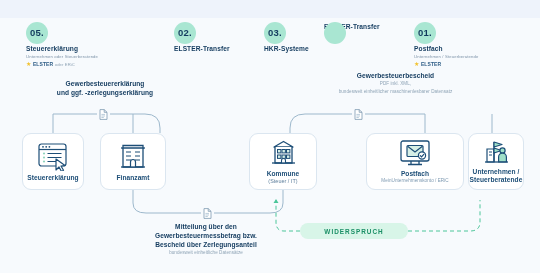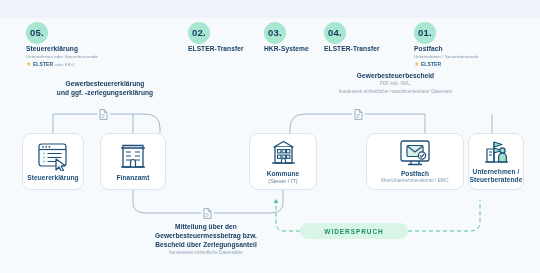--- a/index.html
+++ b/index.html
@@ -152,35 +152,34 @@
     <div class="step-num">05.</div>
     <div class="step-title">Steuererklärung</div>
     <div class="step-sub">Unternehmen oder Steuerberatende</div>
     <div class="badge">
       <span class="badge-star">★</span>
       <span class="badge-name">ELSTER</span>
       <span class="badge-extra">oder ERiC</span>
     </div>
   </div>
 
-  <div class="step" style="left:188px;">
+  <div class="step" style="left:174px;">
     <div class="step-dot"></div>
     <div class="step-num">02.</div>
     <div class="step-title">ELSTER-Transfer</div>
   </div>
 
   <div class="step" style="left:264px;">
     <div class="step-dot"></div>
     <div class="step-num">03.</div>
     <div class="step-title">HKR-Systeme</div>
   </div>
 
   <div class="step" style="left:324px;">
     <div class="step-dot"></div>
-    <div class="step-num">04.</div>
     <div class="step-title">ELSTER-Transfer</div>
   </div>
 
   <div class="step" style="left:414px;">
     <div class="step-dot"></div>
     <div class="step-num">01.</div>
     <div class="step-title">Postfach</div>
     <div class="step-sub">Unternehmen / Steuerberatende</div>
     <div class="badge">
       <span class="badge-star">★</span>

